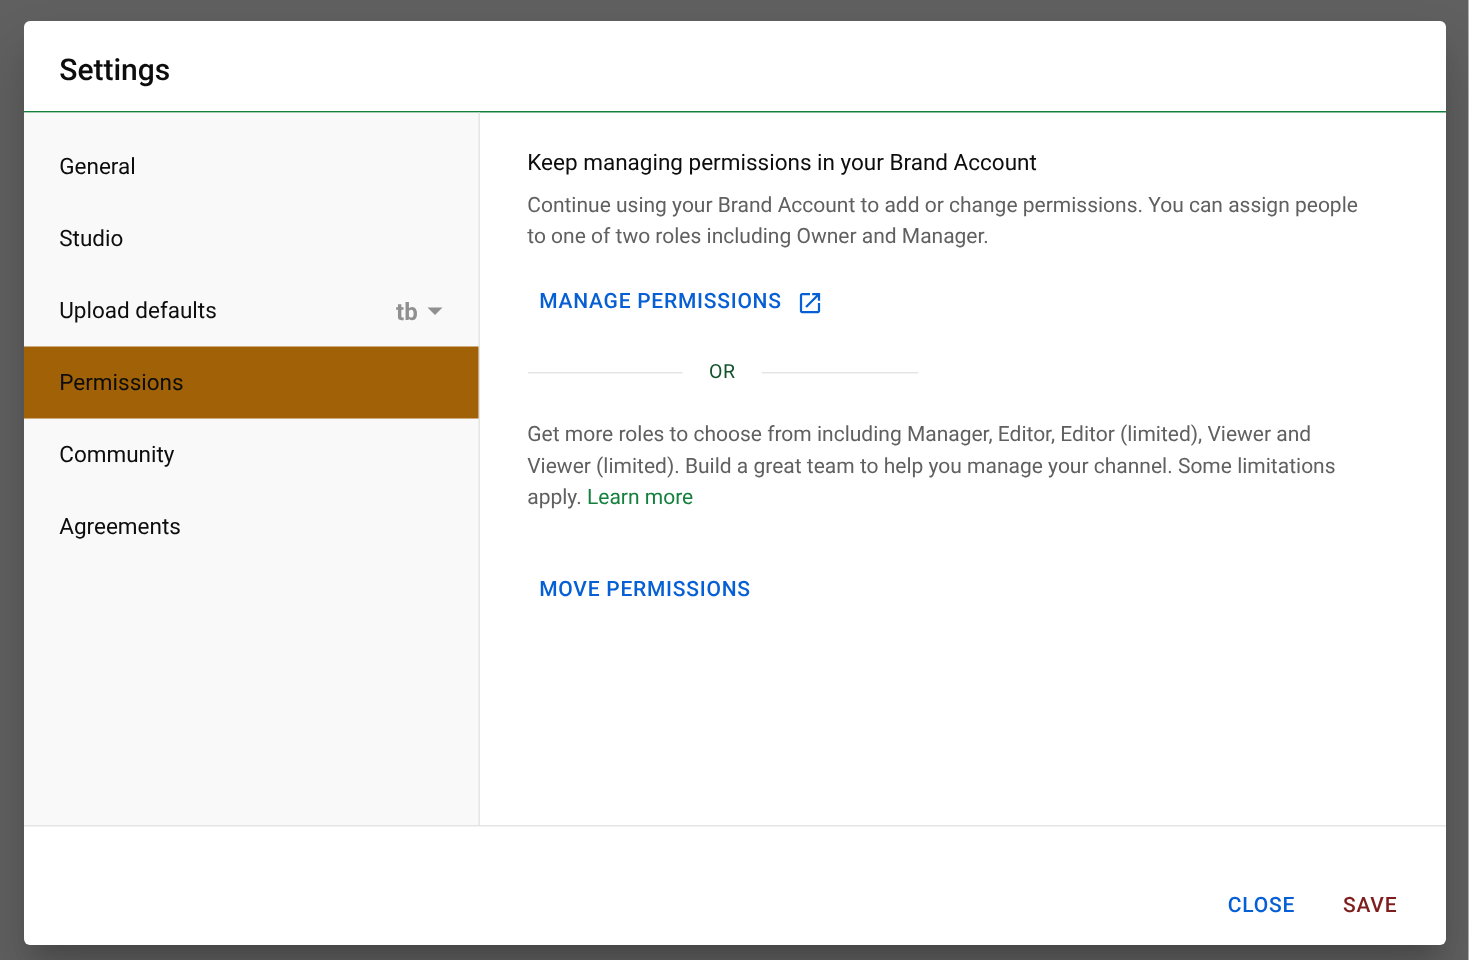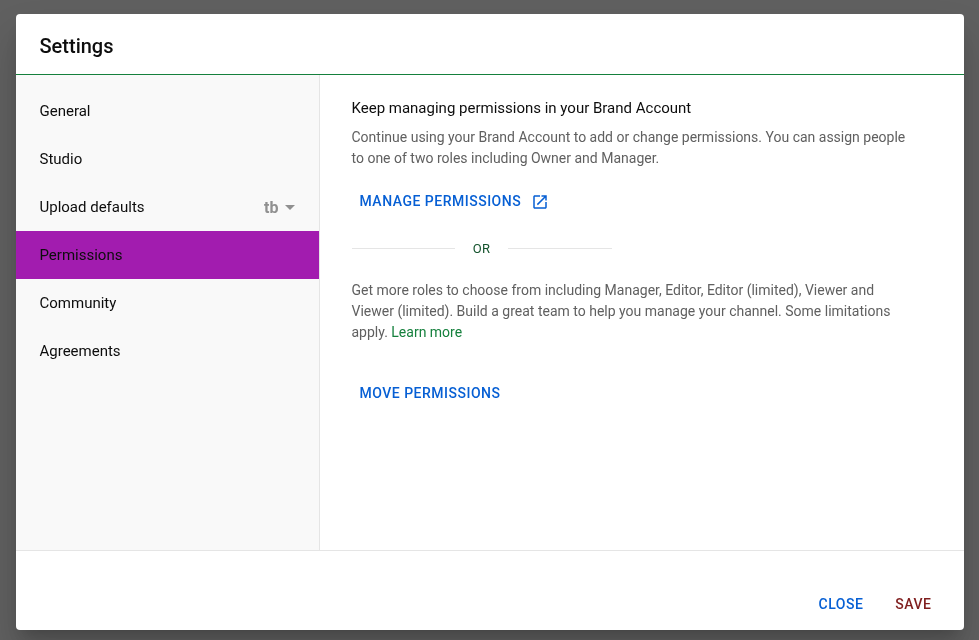--- a/index.html
+++ b/index.html
@@ -52,21 +52,21 @@
       padding: 0 24px;
       height: 48px;
       display: flex;
       align-items: center;
       font-size: 15px;
       color: #0d0d0d;
       cursor: pointer;
       position: relative;
     }
     .sidebar-item.active {
-      background: #a21caf;
+      background: #a16207;
     }
     .sidebar-item-badge {
       margin-left: auto;
       display: flex;
       align-items: center;
       gap: 2px;
       color: #909090;
       font-weight: 700;
       font-size: 16px;
     }

